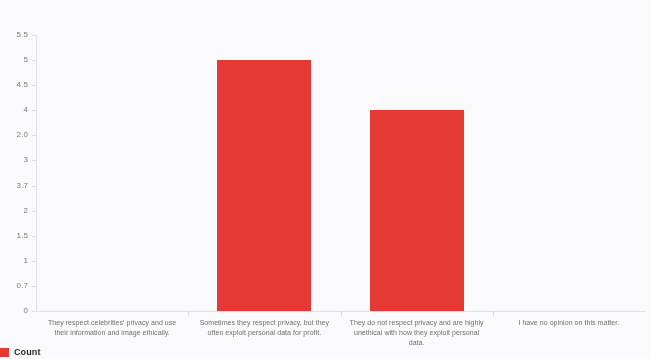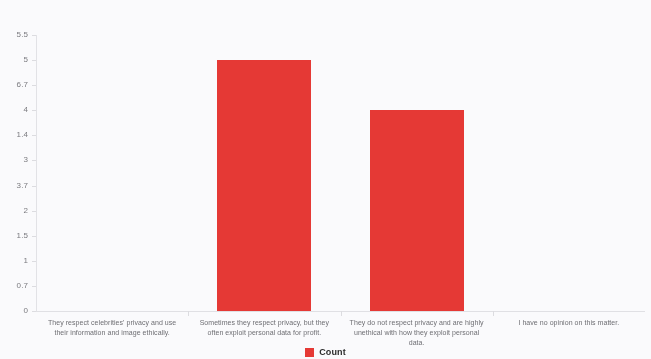--- a/index.html
+++ b/index.html
@@ -106,21 +106,21 @@
     letter-spacing: .05px;
   }
 
   
   #legend {
     position: absolute;
     left: 0;
     top: 347px;
     width: 651px;
     display: flex;
-    justify-content: center;
+    justify-content: flex-start;
     align-items: center;
     gap: 5px;
   }
   #legend-swatch {
     width: 9px;
     height: 9px;
     background: #e53935;
   }
   #legend-label {
     font-size: 9px;
@@ -160,29 +160,29 @@
       </div>
       <div class="y-tick" style="top: 185.545px;">
         <span class="y-tick-label">3.7</span>
         <span class="y-tick-mark"></span>
       </div>
       <div class="y-tick" style="top: 160.455px;">
         <span class="y-tick-label">3</span>
         <span class="y-tick-mark"></span>
       </div>
       <div class="y-tick" style="top: 135.364px;">
-        <span class="y-tick-label">1.4</span>
+        <span class="y-tick-label">2.0</span>
         <span class="y-tick-mark"></span>
       </div>
       <div class="y-tick" style="top: 110.273px;">
         <span class="y-tick-label">4</span>
         <span class="y-tick-mark"></span>
       </div>
       <div class="y-tick" style="top: 85.1818px;">
-        <span class="y-tick-label">6.7</span>
+        <span class="y-tick-label">4.5</span>
         <span class="y-tick-mark"></span>
       </div>
       <div class="y-tick" style="top: 60.0909px;">
         <span class="y-tick-label">5</span>
         <span class="y-tick-mark"></span>
       </div>
       <div class="y-tick" style="top: 35px;">
         <span class="y-tick-label">5.5</span>
         <span class="y-tick-mark"></span>
       </div>

